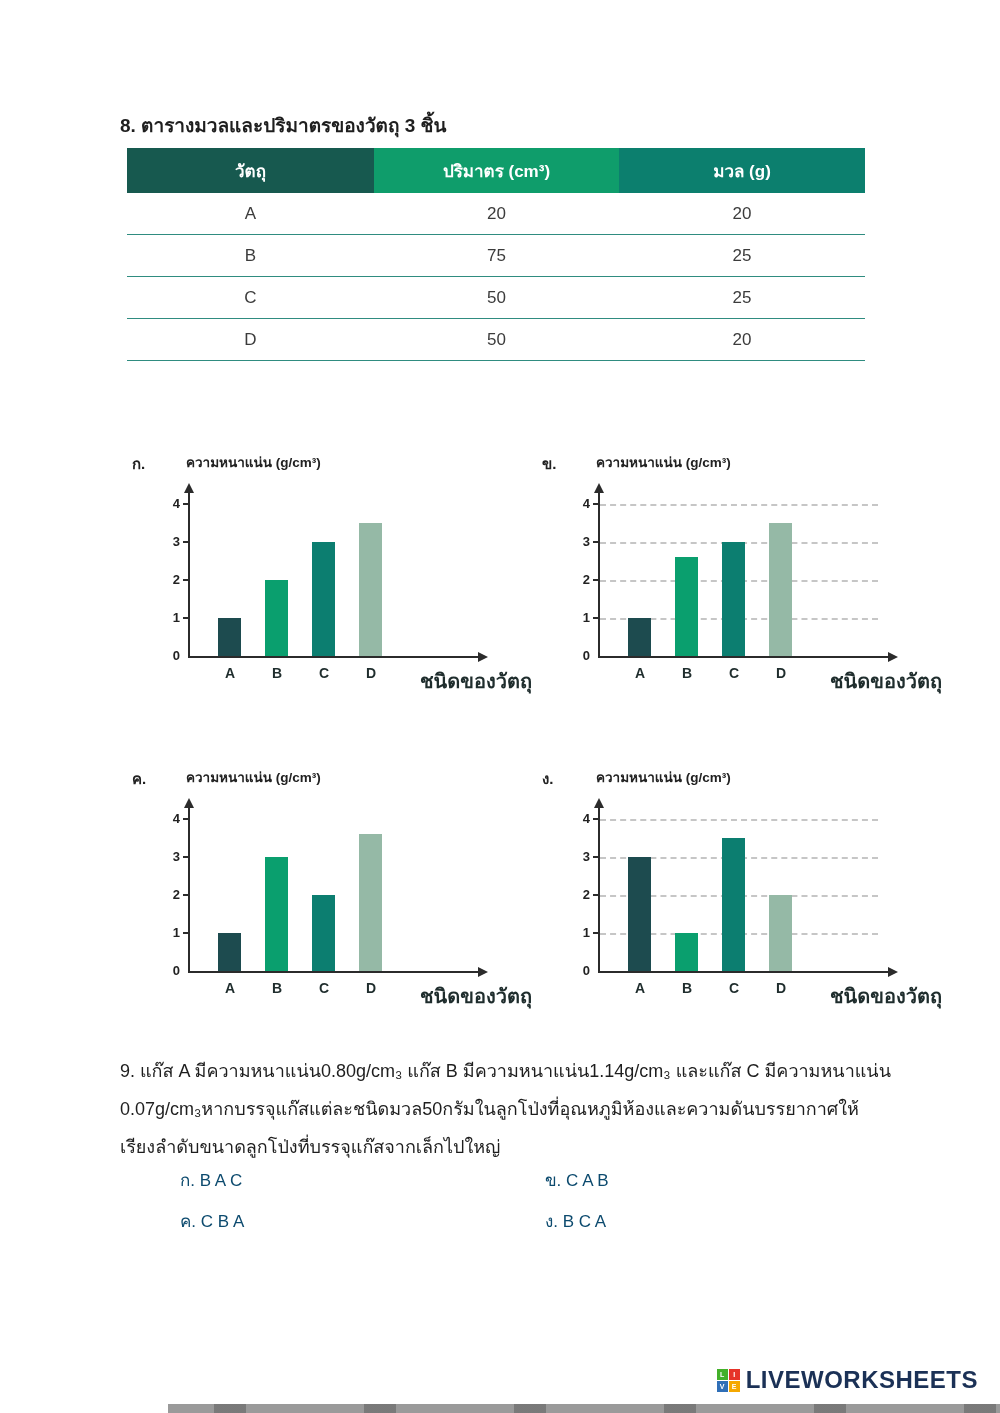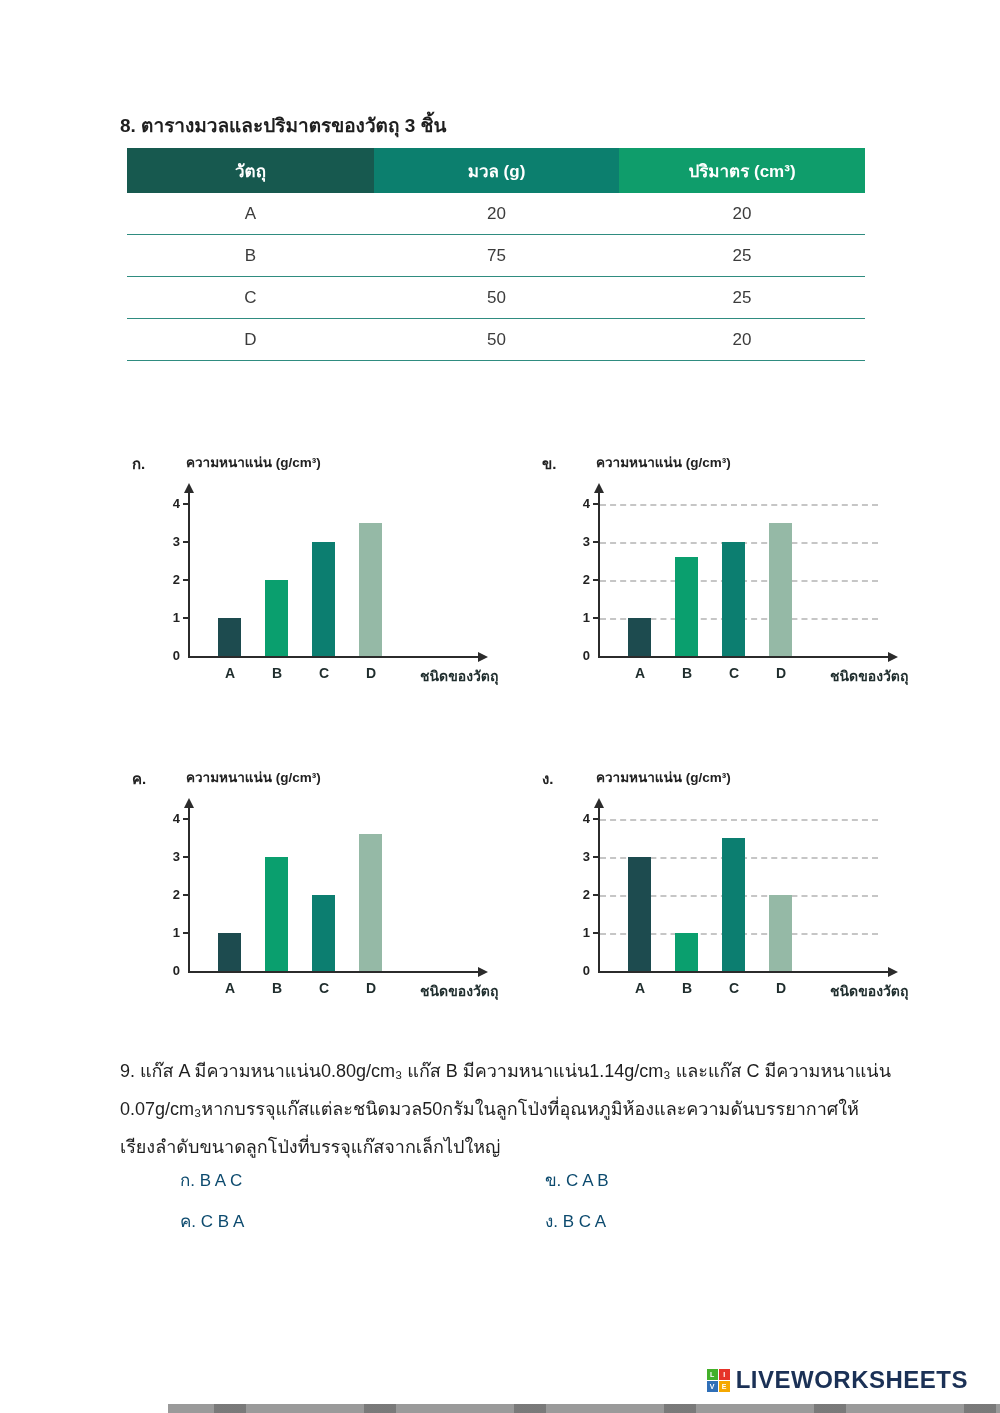--- a/index.html
+++ b/index.html
@@ -23,54 +23,54 @@
   
   .charts{position:absolute;left:118px;top:440px;display:grid;grid-template-columns:410px 410px;grid-auto-rows:270px;row-gap:45px}
   .chart{position:relative;width:410px;height:270px}
   .chart-label{position:absolute;left:14px;top:12px;font-size:15px;font-weight:700;color:#222}
   .ylabel{position:absolute;left:68px;top:11px;font-size:13.5px;font-weight:600;color:#222;white-space:nowrap}
   .plot{position:absolute;left:70px;top:48px;width:330px;height:210px}
   .axis-y{position:absolute;left:0;top:4px;width:2px;height:166px;background:#2b2b2b}
   .arrow-up{position:absolute;left:-4px;top:-5px;width:0;height:0;border-left:5px solid transparent;border-right:5px solid transparent;border-bottom:10px solid #2b2b2b}
   .axis-x{position:absolute;left:0;top:168px;width:290px;height:2px;background:#2b2b2b}
   .arrow-right{position:absolute;left:290px;top:164px;width:0;height:0;border-top:5px solid transparent;border-bottom:5px solid transparent;border-left:10px solid #2b2b2b}
-  .xlabel{position:absolute;left:232px;top:177px;font-size:14px;font-weight:700;color:#1f2d2d;white-space:nowrap}
+  .xlabel{position:absolute;left:232px;top:177px;font-size:20px;font-weight:700;color:#1f2d2d;white-space:nowrap}
   .gridline{position:absolute;left:2px;width:278px;height:0;border-top:2px dashed #c6c6c6}
   .tickmark{position:absolute;left:-5px;width:5px;height:2px;background:#2b2b2b}
   .ticklabel{position:absolute;left:-30px;width:22px;text-align:right;font-size:13px;font-weight:700;color:#222;height:18px;line-height:18px}
   .bar{position:absolute;width:23px}
   .catlabel{position:absolute;top:177px;width:30px;text-align:center;font-size:14px;font-weight:700;color:#1f2d2d}
 
   
   .q9{position:absolute;left:120px;top:1052px;width:790px;font-size:18px;color:#1e1e1e;line-height:38px}
   .options{position:absolute;left:180px;top:1166px;display:grid;grid-template-columns:365px auto;row-gap:14px;font-size:17px;color:#0c4a6e}
   .option{cursor:pointer}
 
   
-  .footer{position:absolute;right:32px;top:1366px;display:flex;align-items:center;gap:6px;cursor:pointer}
+  .footer{position:absolute;right:22px;top:1366px;display:flex;align-items:center;gap:6px;cursor:pointer}
   .logo{display:grid;grid-template-columns:11px 11px;grid-template-rows:11px 11px;gap:1px}
   .logo-sq{display:flex;align-items:center;justify-content:center;color:#fff;font-size:7px;font-weight:700;line-height:1}
   .brand{font-size:24px;font-weight:700;color:#1b3156;letter-spacing:.5px}
 
   
   .bottom-strip{position:absolute;left:168px;right:0;bottom:0;height:9px;background:#9a9a9a;overflow:hidden}
   .bottom-strip::after{content:"";position:absolute;inset:0;background:repeating-linear-gradient(90deg,transparent 0 46px,#5f5f5f 46px 78px,transparent 78px 150px);opacity:.55}
 </style>
 </head>
 <body>
 
 <div class="page">
 
   <div class="q8-heading">8. ตารางมวลและปริมาตรของวัตถุ 3 ชิ้น</div>
 
   <div class="table">
     <div class="thead">
       <div class="cell" style="background: rgb(23, 89, 79);">วัตถุ</div>
+      <div class="cell" style="background: rgb(15, 157, 107);">ปริมาตร (cm³)</div>
       <div class="cell" style="background: rgb(12, 127, 110);">มวล (g)</div>
-      <div class="cell" style="background: rgb(15, 157, 107);">ปริมาตร (cm³)</div>
     </div>
     <div class="trow" style="border-bottom-color: rgb(47, 140, 128);">
       <div class="cell">A</div>
       <div class="cell">20</div>
       <div class="cell">20</div>
     </div>
     <div class="trow" style="border-bottom-color: rgb(47, 140, 128);">
       <div class="cell">B</div>
       <div class="cell">75</div>
       <div class="cell">25</div>

